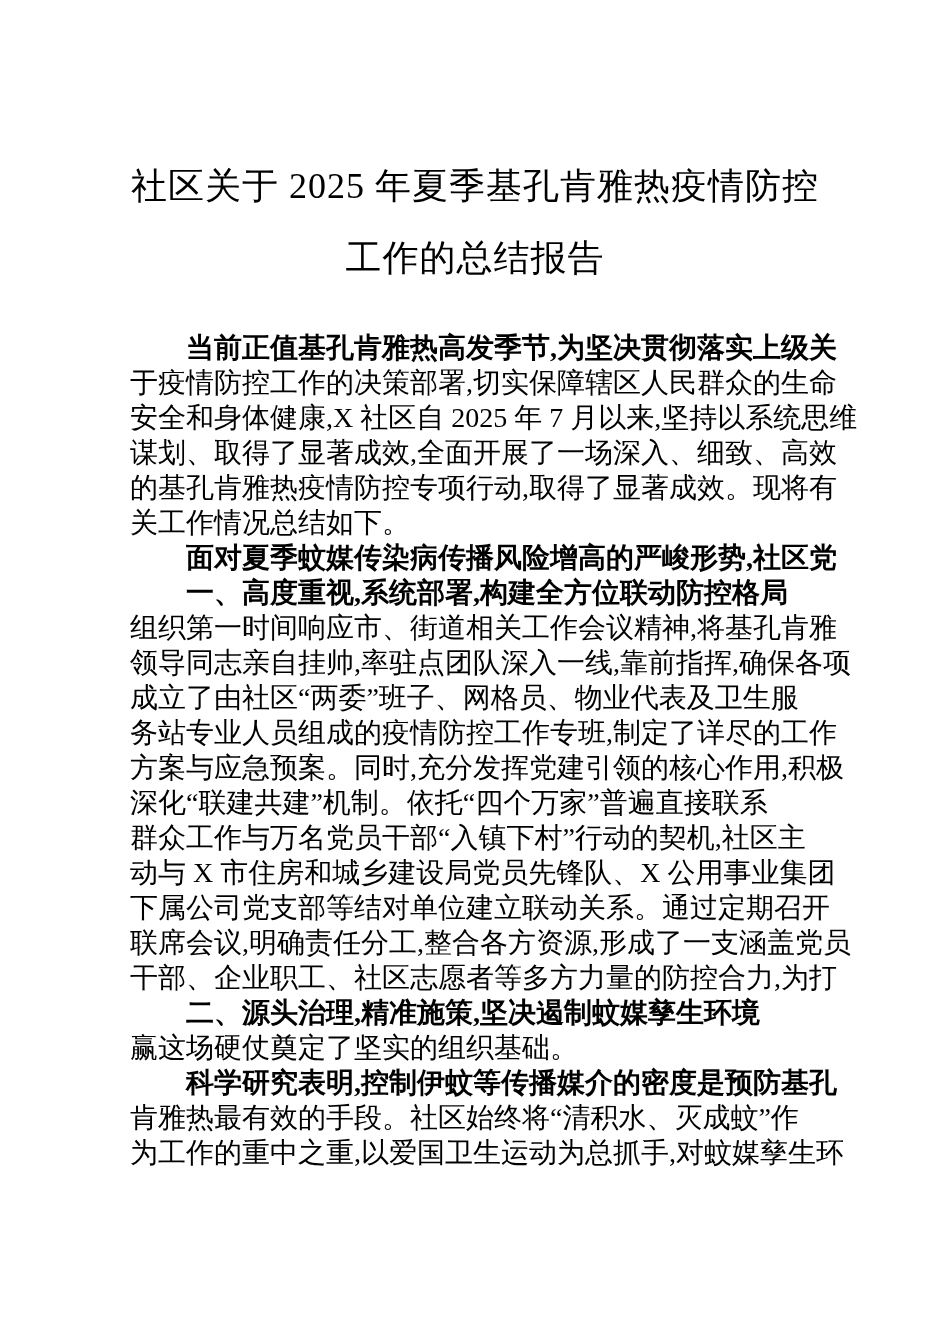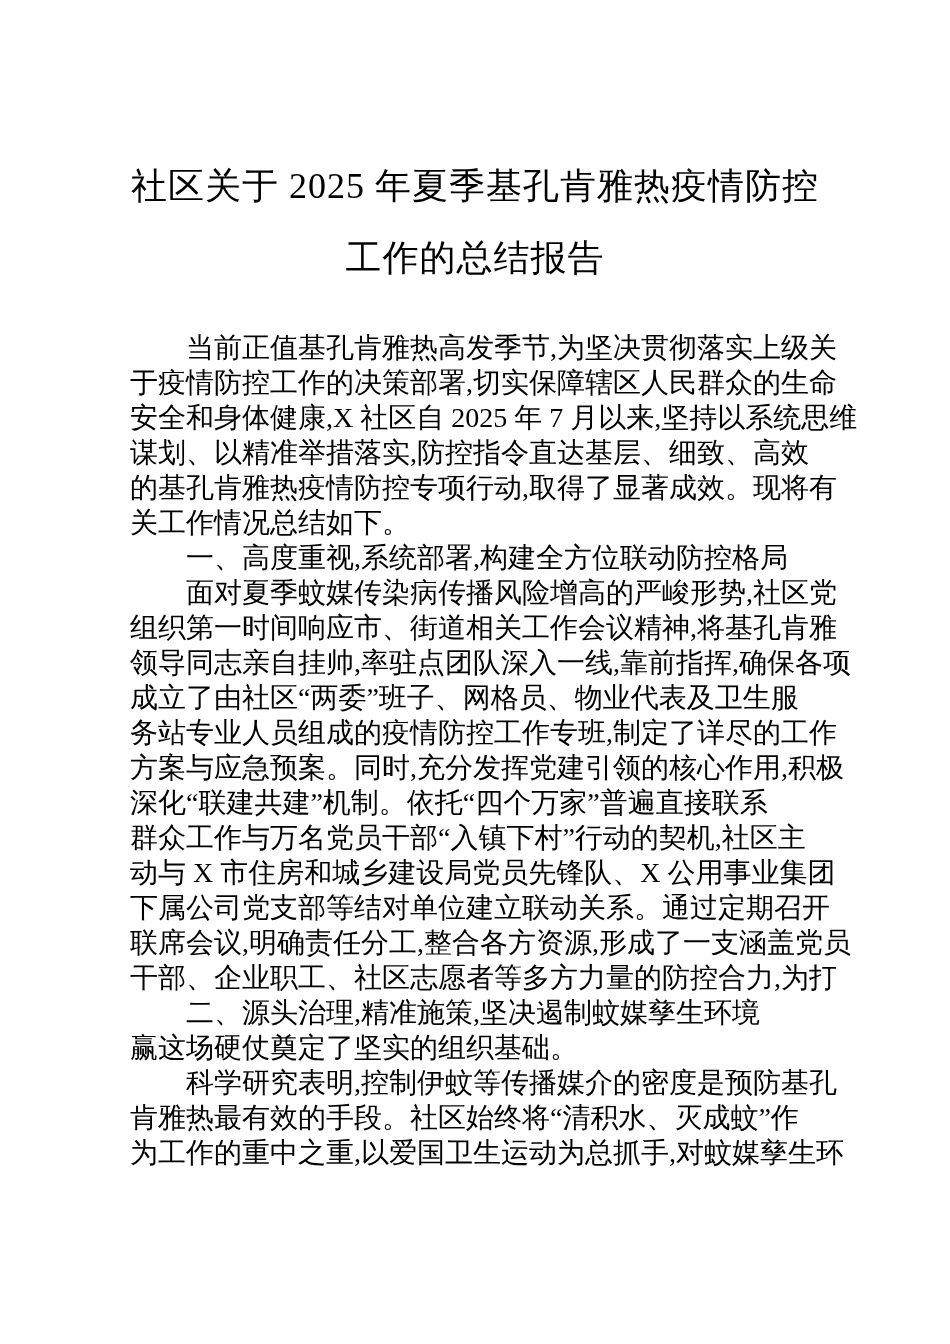--- a/index.html
+++ b/index.html
@@ -30,39 +30,40 @@
     width: 690px;
     font-size: 28px;
     line-height: 35px;
   }
   .bline {
     white-space: nowrap;
     letter-spacing: 0px;
   }
   .bline.indent {
     text-indent: 2em;
+    font-weight: bold;
   }
 </style>
 </head>
 <body>
 
 <div class="page">
   <div class="doc-title">
     <div>社区关于 2025 年夏季基孔肯雅热疫情防控</div>
     <div>工作的总结报告</div>
   </div>
   <div class="doc-body">
       <div class="bline indent">当前正值基孔肯雅热高发季节,为坚决贯彻落实上级关</div>
       <div class="bline">于疫情防控工作的决策部署,切实保障辖区人民群众的生命</div>
       <div class="bline">安全和身体健康,X 社区自 2025 年 7 月以来,坚持以系统思维</div>
-      <div class="bline">谋划、以精准举措落实,防控指令直达基层、细致、高效</div>
+      <div class="bline">谋划、取得了显著成效,全面开展了一场深入、细致、高效</div>
       <div class="bline">的基孔肯雅热疫情防控专项行动,取得了显著成效。现将有</div>
       <div class="bline">关工作情况总结如下。</div>
+      <div class="bline indent">面对夏季蚊媒传染病传播风险增高的严峻形势,社区党</div>
       <div class="bline indent">一、高度重视,系统部署,构建全方位联动防控格局</div>
-      <div class="bline indent">面对夏季蚊媒传染病传播风险增高的严峻形势,社区党</div>
       <div class="bline">组织第一时间响应市、街道相关工作会议精神,将基孔肯雅</div>
       <div class="bline">领导同志亲自挂帅,率驻点团队深入一线,靠前指挥,确保各项</div>
       <div class="bline">成立了由社区“两委”班子、网格员、物业代表及卫生服</div>
       <div class="bline">务站专业人员组成的疫情防控工作专班,制定了详尽的工作</div>
       <div class="bline">方案与应急预案。同时,充分发挥党建引领的核心作用,积极</div>
       <div class="bline">深化“联建共建”机制。依托“四个万家”普遍直接联系</div>
       <div class="bline">群众工作与万名党员干部“入镇下村”行动的契机,社区主</div>
       <div class="bline">动与 X 市住房和城乡建设局党员先锋队、X 公用事业集团</div>
       <div class="bline">下属公司党支部等结对单位建立联动关系。通过定期召开</div>
       <div class="bline">联席会议,明确责任分工,整合各方资源,形成了一支涵盖党员</div>

